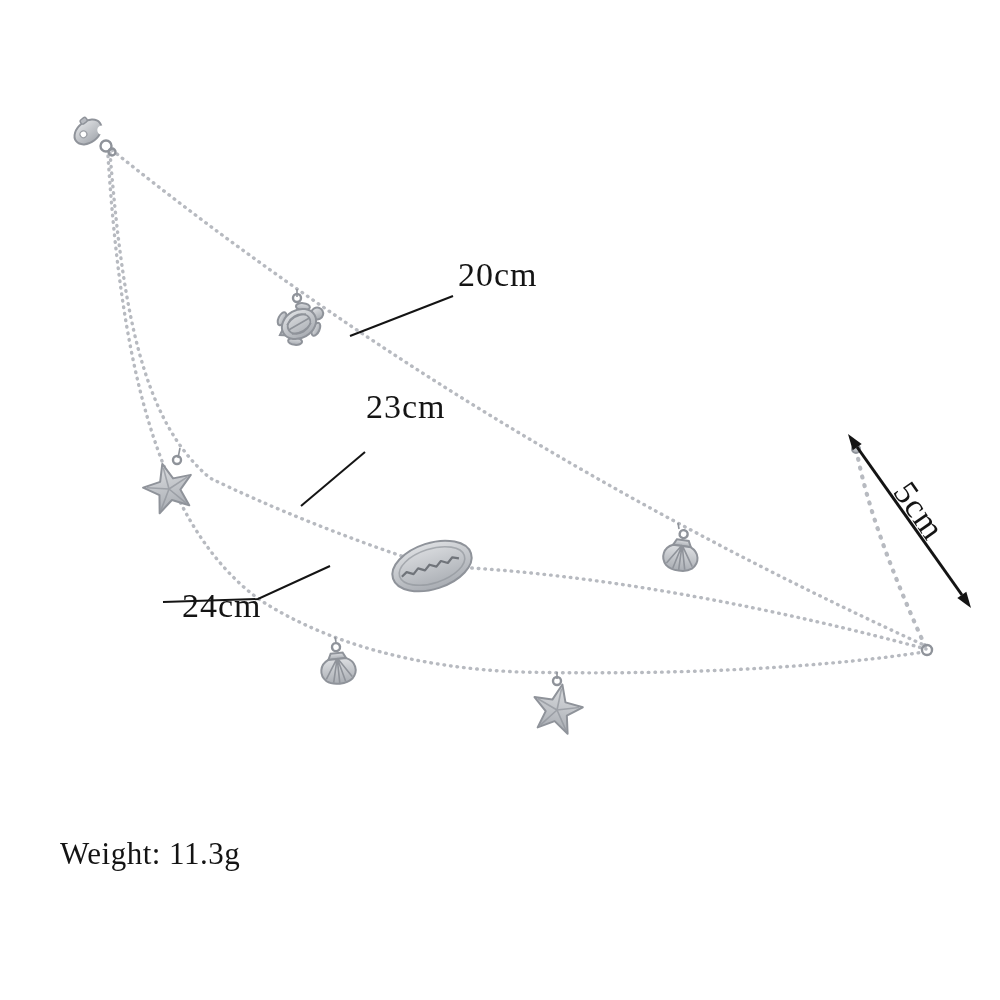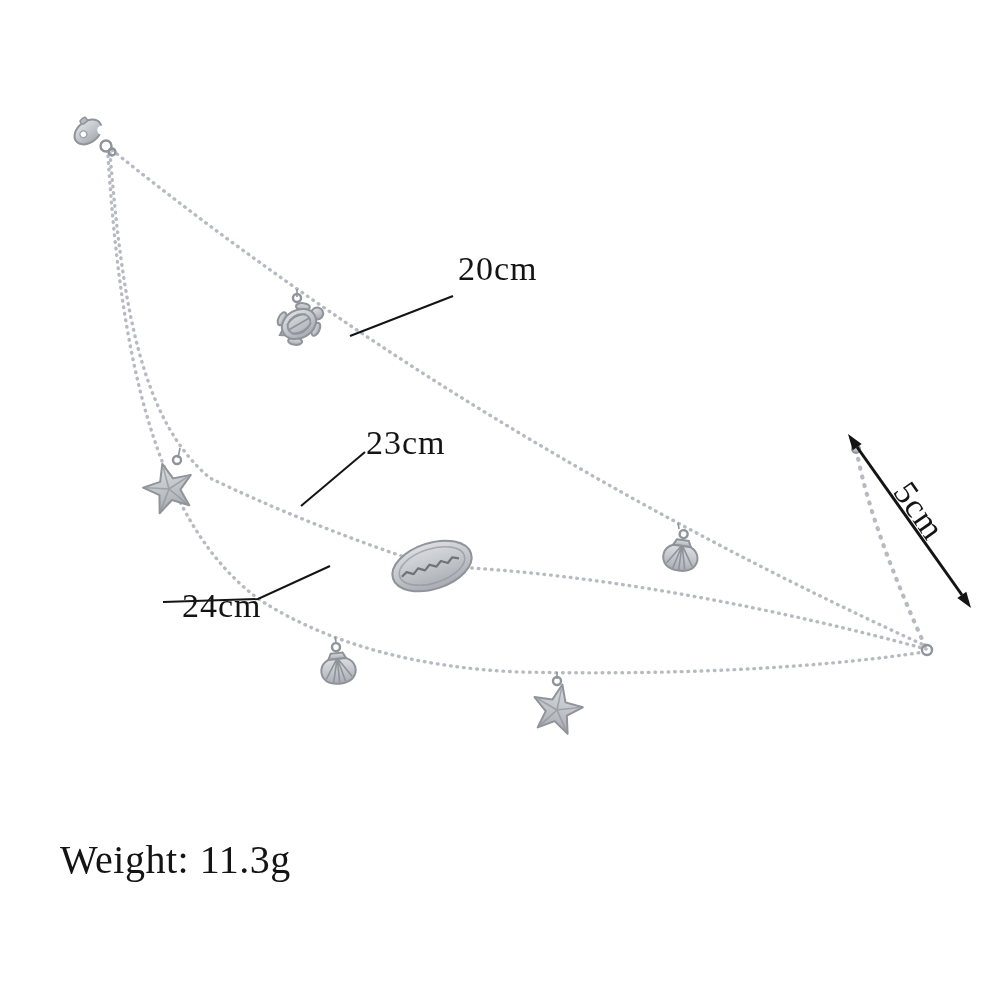--- a/index.html
+++ b/index.html
@@ -22,21 +22,21 @@
     font-size:34px;
     color:var(--text);
     letter-spacing:1px;
     white-space:nowrap;
   }
   .label-5cm{
     width:90px;text-align:center;
     transform:rotate(55deg);
     transform-origin:center center;
   }
-  .label-weight{font-size:40px;letter-spacing:0.5px;}
+  .label-weight{font-size:31px;letter-spacing:0.5px;}
   .chain{fill:none;stroke:var(--metal);stroke-width:3.4;stroke-dasharray:0.6 6;stroke-linecap:round;}
   .chain-ext{fill:none;stroke:var(--metal);stroke-width:4.2;stroke-dasharray:1 8;stroke-linecap:round;}
   .metal-fill{fill:url(#metalGrad);stroke:var(--metal_dark);stroke-width:2;}
   .metal-line{fill:none;stroke:var(--metal_dark);stroke-width:1.6;}
   .ring{fill:none;stroke:var(--metal_dark);stroke-width:2.4;}
   .leader{stroke:var(--text);stroke-width:2;fill:none;}
   .arrow-line{stroke:var(--text);stroke-width:3;fill:none;}
   .arrow-head{fill:var(--text);stroke:none;}
 </style>
 </head>
@@ -132,19 +132,19 @@
     <line class="leader" x1="365" y1="452" x2="301" y2="506"></line>
     <polyline class="leader" points="163,602 258,599 330,566"></polyline>
 
     <g>
       <line class="arrow-line" x1="857" y1="447" x2="962" y2="595"></line>
       <polygon class="arrow-head" points="848,434 852.7,450.2 861.7,443.9"></polygon>
       <polygon class="arrow-head" points="971,608 957.3,598.1 966.3,591.8"></polygon>
     </g>
   </svg>
 
-  <div class="label" style="left:458px;top:250px;">20cm</div>
-  <div class="label" style="left:366px;top:424px;">23cm</div>
+  <div class="label" style="left:458px;top:256px;">20cm</div>
+  <div class="label" style="left:366px;top:388px;">23cm</div>
   <div class="label" style="left:182px;top:587px;">24cm</div>
   <div class="label label-5cm" style="left:874px;top:492px;">5cm</div>
   <div class="label label-weight" style="left:60px;top:836px;">Weight: 11.3g</div>
 
 </div>
 
 </body></html>

